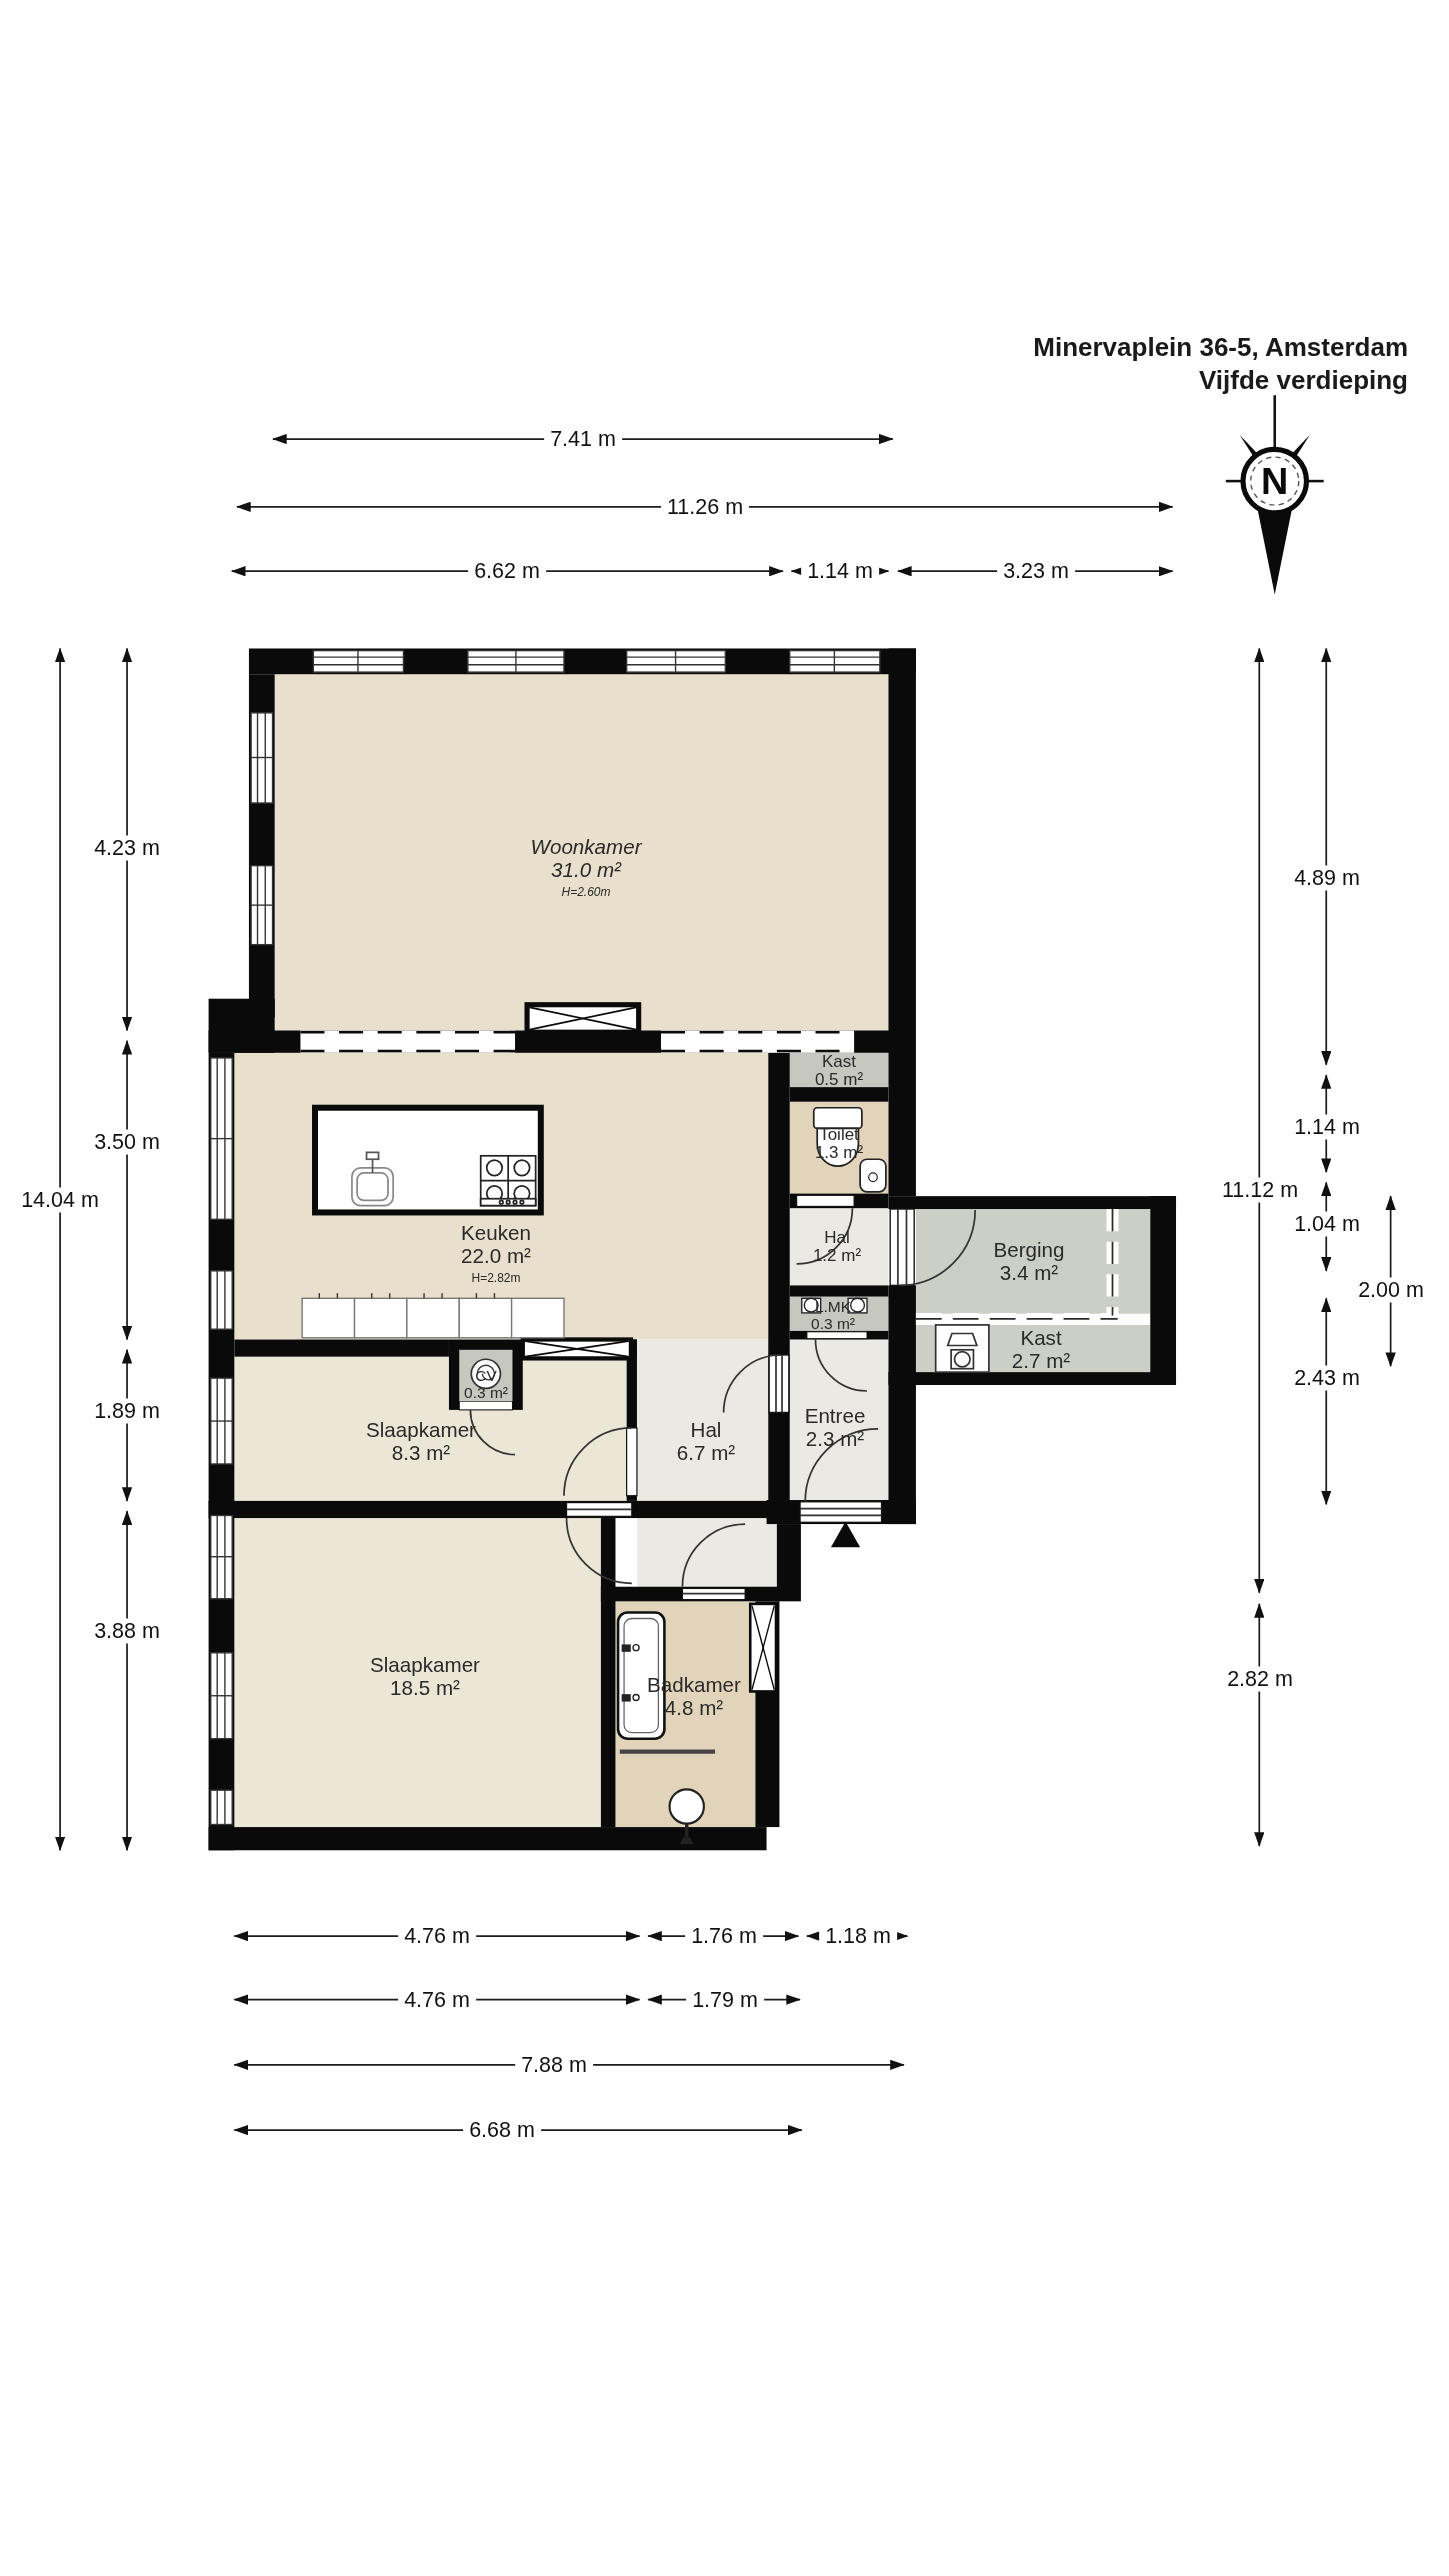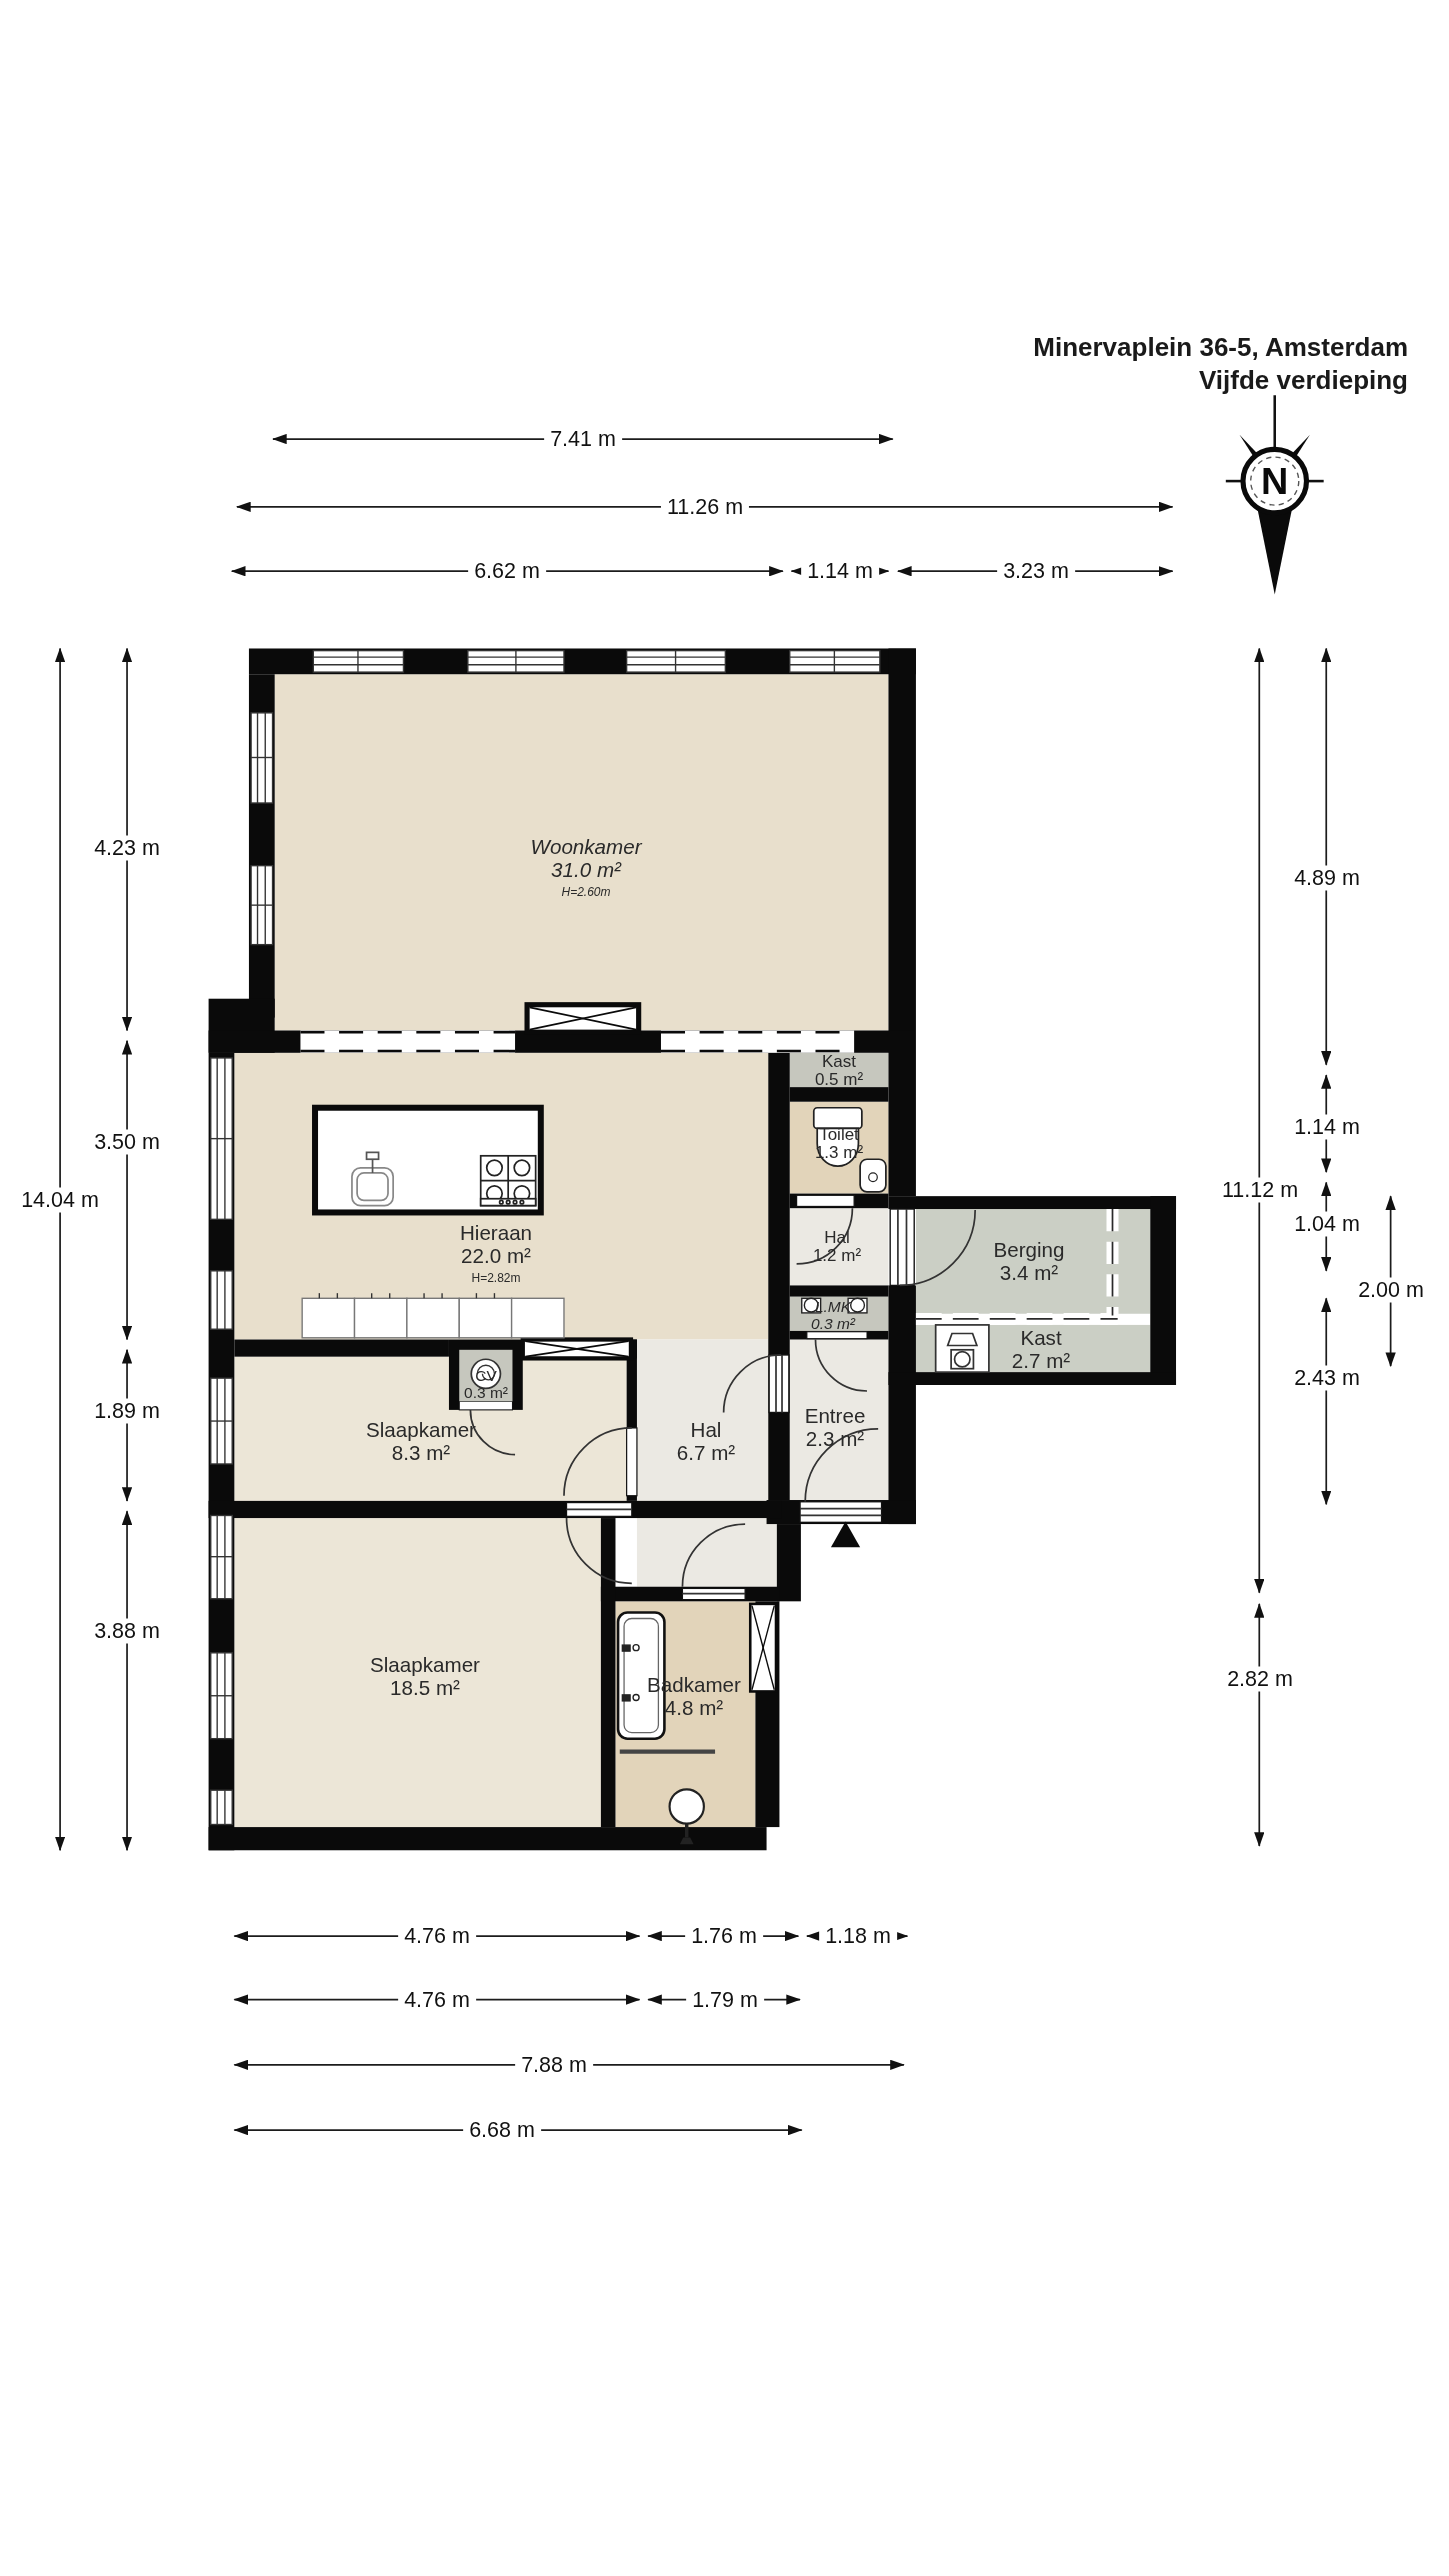--- a/index.html
+++ b/index.html
@@ -378,21 +378,21 @@
     <div>Minervaplein 36-5, Amsterdam</div>
     <div>Vijfde verdieping</div>
   </div>
 
   <div class="room-label" style="left:586px;top:869px;font-style:italic;">
     <span>Woonkamer</span>
     <span>31.0 m²</span>
     <span class="h-line">H=2.60m</span>
   </div>
   <div class="room-label" style="left:496px;top:1255px;">
-    <span>Hieraan</span>
+    <span>Keuken</span>
     <span>22.0 m²</span>
     <span class="h-line">H=2.82m</span>
   </div>
   <div class="room-label small" style="left:839px;top:1071px;">
     <span>Kast</span>
     <span>0.5 m²</span>
   </div>
   <div class="room-label small" style="left:839px;top:1144px;">
     <span>Toilet</span>
     <span>1.3 m²</span>
@@ -402,21 +402,21 @@
     <span>1.2 m²</span>
   </div>
   <div class="room-label" style="left:1029px;top:1261px;">
     <span>Berging</span>
     <span>3.4 m²</span>
   </div>
   <div class="room-label" style="left:1041px;top:1349px;">
     <span>Kast</span>
     <span>2.7 m²</span>
   </div>
-  <div class="room-label tiny" style="left:833px;top:1315px;font-style:italic;">
+  <div class="room-label tiny" style="left:833px;top:1315px;">
     <span>L.MK</span>
     <span>0.3 m²</span>
   </div>
   <div class="room-label tiny" style="left:486px;top:1384px;">
     <span>CV</span>
     <span>0.3 m²</span>
   </div>
   <div class="room-label" style="left:421px;top:1441px;">
     <span>Slaapkamer</span>
     <span>8.3 m²</span>

